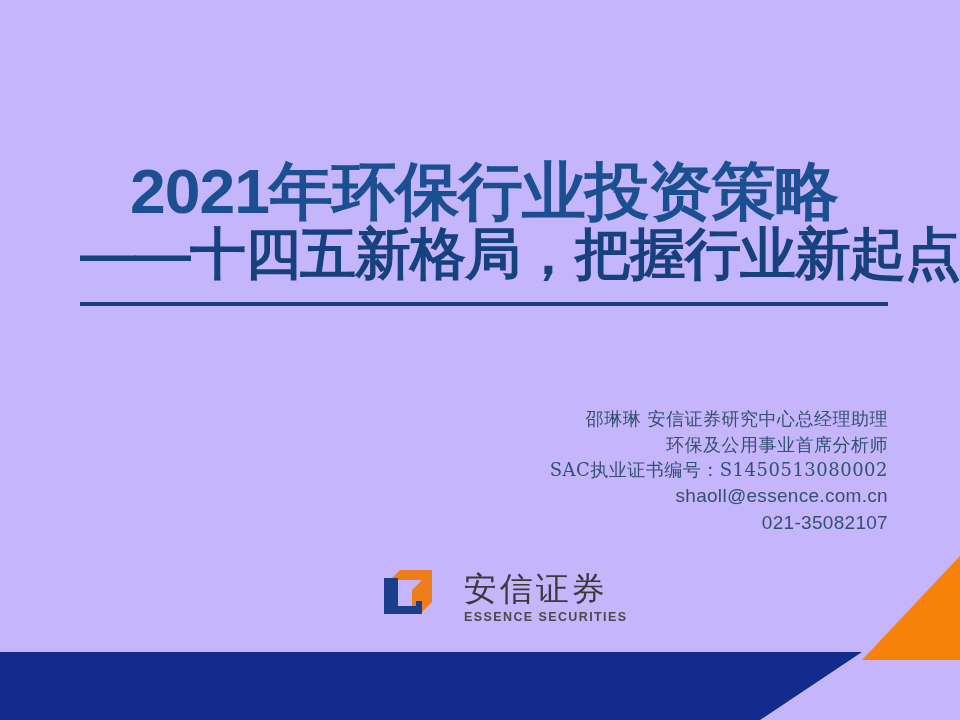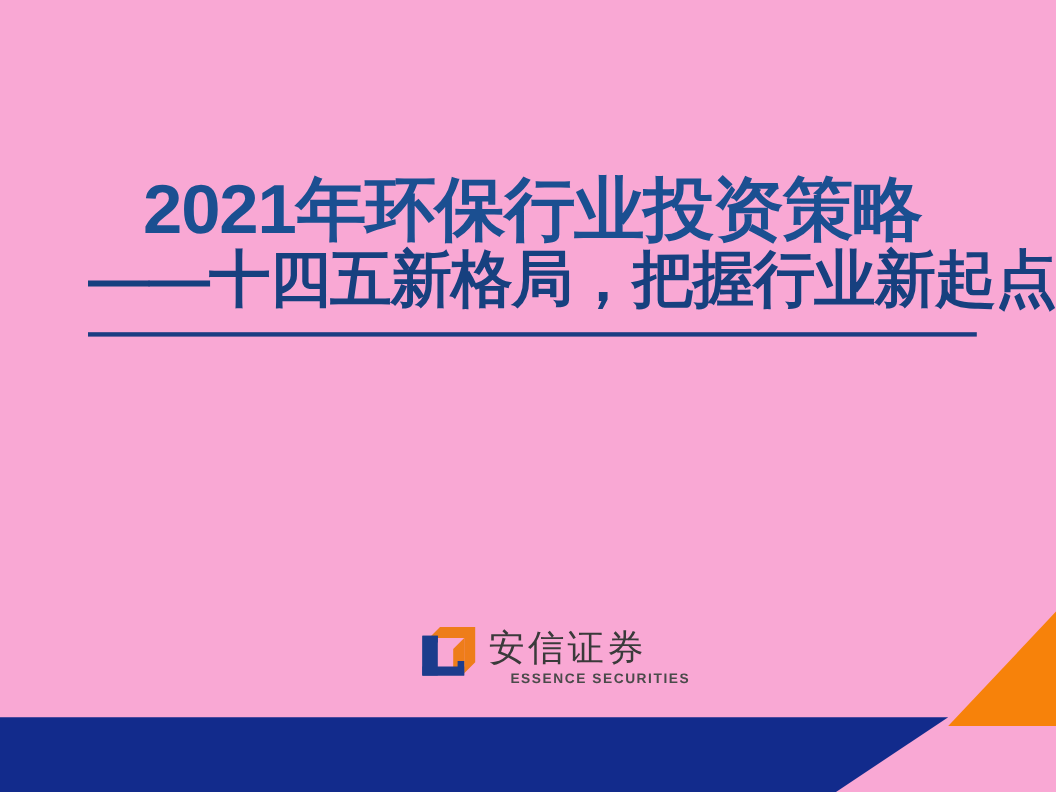--- a/index.html
+++ b/index.html
@@ -5,21 +5,21 @@
   html, body {
     margin: 0;
     padding: 0;
     background: #ffffff;
   }
 
   .slide {
     position: relative;
     width: 960px;
     height: 720px;
-    background: #f9a8d4;
+    background: #c4b5fd;
     overflow: hidden;
     font-family: "Liberation Sans", sans-serif;
   }
 
   
   .title-block {
     position: absolute;
     left: 80px;
     top: 160px;
     width: 808px;
@@ -100,21 +100,21 @@
     position: relative;
     width: 56px;
     height: 56px;
     flex: 0 0 auto;
   }
 
   .logo-text {
     margin-left: 10px;
     display: flex;
     flex-direction: column;
-    align-items: flex-start;
+    align-items: center;
     padding-top: 4px;
   }
 
   .logo-cn {
     font-family: "DejaVu Sans", "Liberation Sans", sans-serif;
     font-size: 33px;
     font-weight: 500;
     color: #3a3a3a;
     letter-spacing: 3px;
     line-height: 1.05;
@@ -146,20 +146,27 @@
 <body>
 
 <div class="slide">
 
   <div class="title-block">
     <div class="title-line-1">2021年环保行业投资策略</div>
     <div class="title-line-2">——十四五新格局，把握行业新起点</div>
     <div class="title-rule"></div>
   </div>
 
+  <div class="contact-block">
+    <div class="contact-line serif">邵琳琳 安信证券研究中心总经理助理</div>
+    <div class="contact-line serif">环保及公用事业首席分析师</div>
+    <div class="contact-line serif">SAC执业证书编号：S1450513080002</div>
+    <div class="contact-line sans">shaoll@essence.com.cn</div>
+    <div class="contact-line sans">021-35082107</div>
+  </div>
 
   <div class="logo-block">
     <div class="logo-mark">
       <svg width="56" height="56" viewBox="0 0 56 56" xmlns="http://www.w3.org/2000/svg">
 
         <path d="M22 2 L54 2 L54 34 L44 44 L44 12 L12 12 Z" fill="#EE7D1A"></path>
         <path d="M44 44 L44 12 L34 22 L34 44 Z" fill="#EE7D1A"></path>
 
         <rect x="44" y="12" width="0" height="0" fill="#EE7D1A"></rect>
 

